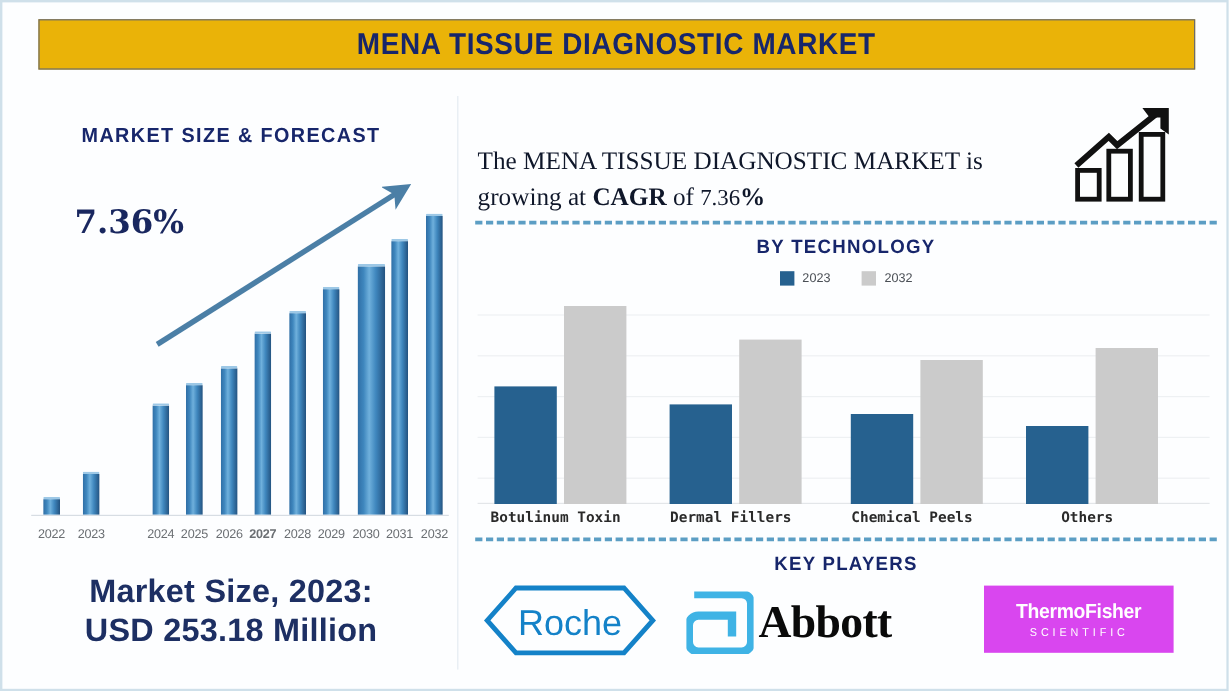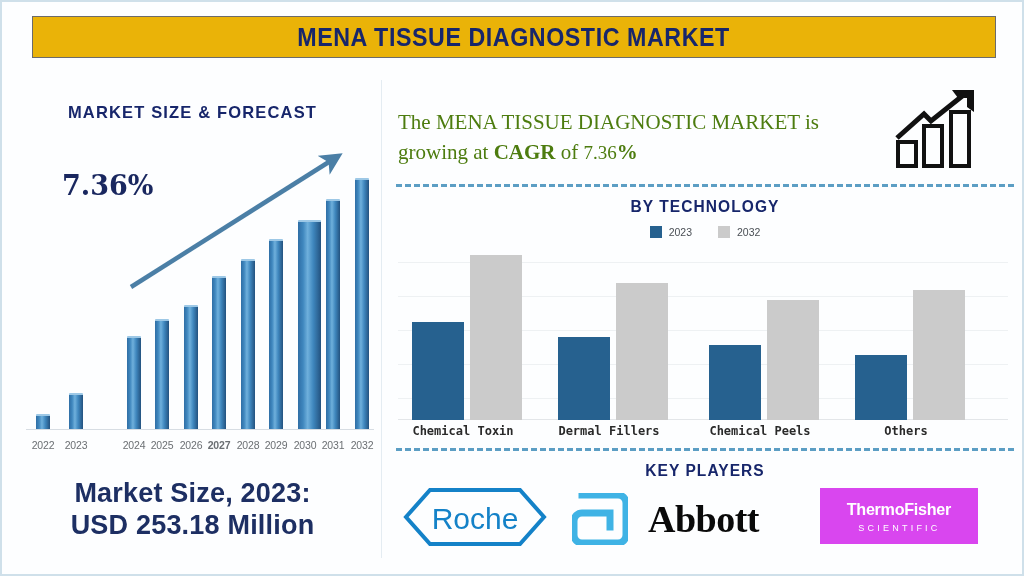--- a/index.html
+++ b/index.html
@@ -82,23 +82,23 @@
     text-align: center;
     font-weight: bold; font-size: 27px; line-height: 1.18;
     color: #1d2f63;
     letter-spacing: 0.2px;
   }
 
   
   .right-panel { position: absolute; left: 392px; top: 78px; width: 622px; height: 496px; }
 
   .tagline {
-    position: absolute; left: 4px; top: 28px; width: 490px;
+    position: absolute; left: 4px; top: 40px; width: 490px;
     font-family: "Liberation Serif", serif;
-    font-size: 21px; line-height: 1.42; color: #4d7c0f;
+    font-size: 21px; line-height: 1.42; color: #0f172a;
   }
   .tagline b { font-family: "Liberation Serif", serif; font-weight: bold; }
   .tagline .num { font-size: 19px; }
 
   .growth-icon { position: absolute; right: 26px; top: 6px; width: 96px; height: 84px; }
 
   .dashed-divider {
     position: absolute; left: 2px; width: 618px; height: 0;
     border-top: 3px dashed #5c9ec4;
   }
@@ -132,21 +132,21 @@
   .tcat-label {
     position: absolute; top: 344px; text-align: center;
     font-family: "DejaVu Sans Mono", monospace;
     font-weight: bold; font-size: 12px; color: #2a2a2a;
   }
 
   
   .players { position: absolute; left: 0; top: 402px; width: 622px; height: 86px; }
 
   .logo-roche { position: absolute; left: 8px; top: 4px; width: 146px; height: 62px; }
-  .logo-abbott { position: absolute; left: 178px; top: 8px; width: 220px; height: 58px; display: flex; align-items: center; gap: 20px; }
+  .logo-abbott { position: absolute; left: 178px; top: 8px; width: 220px; height: 58px; display: flex; align-items: center; gap: 4px; }
   .abbott-word {
     font-family: "Liberation Serif", serif;
     font-weight: bold; font-size: 38px; color: #0a0a0a; letter-spacing: -0.5px;
   }
   .logo-thermo {
     position: absolute; left: 426px; top: 6px; width: 158px; height: 56px;
     background: #d946ef;
     display: flex; flex-direction: column; align-items: center; justify-content: center;
   }
   .thermo-l1 { color: #fff; font-weight: bold; font-size: 17px; letter-spacing: -0.3px; transform: scaleX(0.95); }
@@ -297,18 +297,18 @@
         </svg>
         <span class="abbott-word">Abbott</span>
       </div>
 
       <div class="logo-thermo">
         <span class="thermo-l1">ThermoFisher</span>
         <span class="thermo-l2">SCIENTIFIC</span>
       </div>
 
     </div>
-  <div class="tcat-label" style="left: -10px; width: 158px;">Chemical Toxin</div>
+  <div class="tcat-label" style="left: -10px; width: 158px;">Botulinum Toxin</div>
       <div class="tcat-label" style="left: 136px; width: 158px;">Dermal Fillers</div>
       <div class="tcat-label" style="left: 287px; width: 158px;">Chemical Peels</div>
       <div class="tcat-label" style="left: 433px; width: 158px;">Others</div>
     </div>
 </div>
 
 </body></html>

